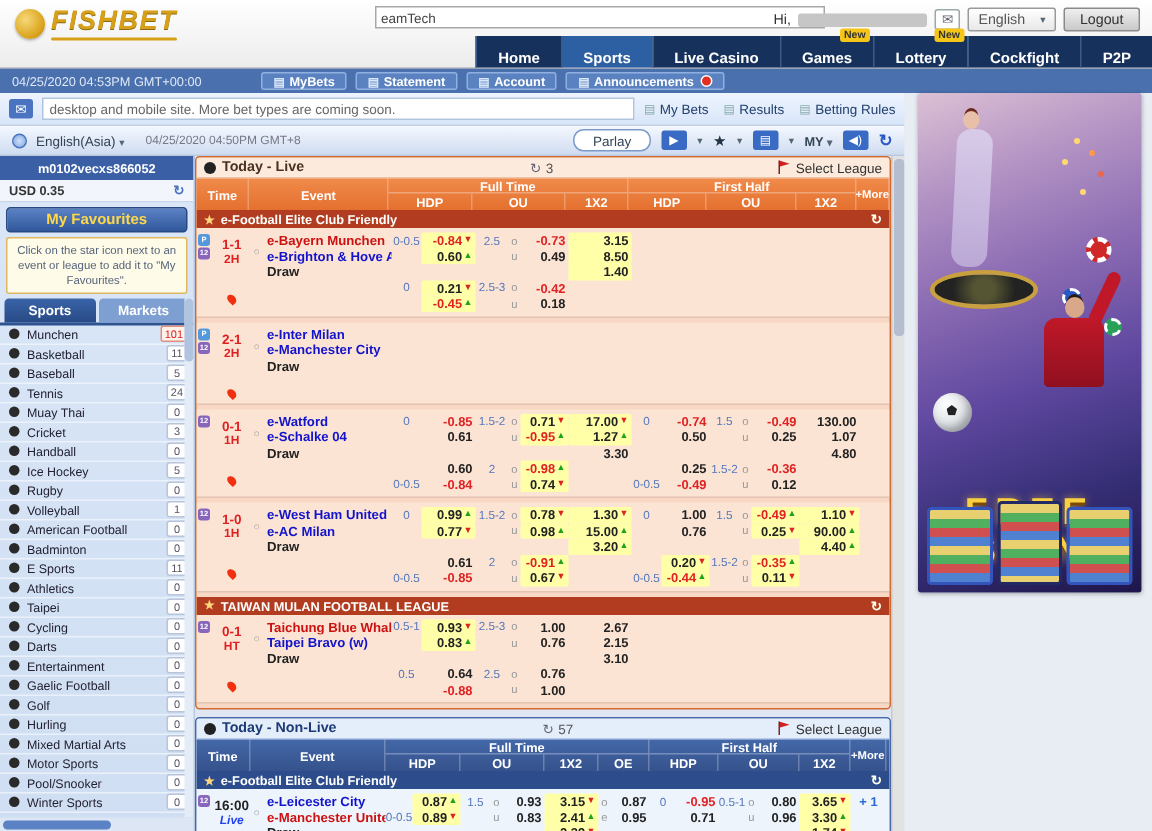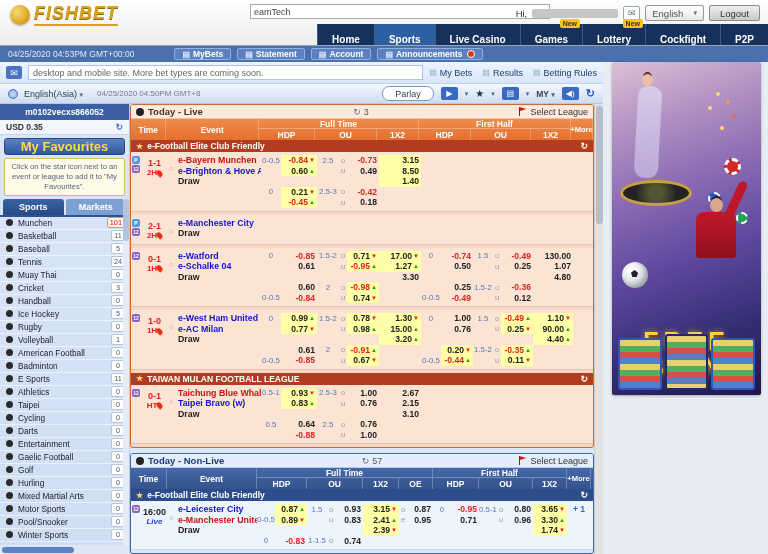--- a/index.html
+++ b/index.html
@@ -54,21 +54,21 @@
   .ddar{font-size:7px;color:#567;}
   .mylbl{font-size:8.5px;font-weight:bold;color:#345;}
 
   .contentrow{display:flex;height:450px;}
 
   
   .sidebar{width:130px;background:linear-gradient(#dbe7f8,#cfdef2);border-right:1px solid #b8c8e0;position:relative;overflow:hidden;}
   .userbar{height:16px;background:#3a5fa5;color:#fff;font-size:8.5px;font-weight:bold;display:flex;align-items:center;justify-content:center;}
   .balrow{height:15px;background:#f2f6fc;border-bottom:1px solid #c8d6ec;display:flex;align-items:center;padding:0 6px;font-size:8.5px;font-weight:bold;color:#333;}
   .balrow .refr{margin-left:auto;color:#4a74c0;font-size:9px;}
-  .favbtn{margin:3px 4px;height:17px;background:linear-gradient(#5b82c4,#31589c);border:1px solid #27497f;border-radius:3px;color:#ffd84a;font-size:13px;font-weight:bold;display:flex;align-items:center;justify-content:center;}
+  .favbtn{margin:3px 4px;height:17px;background:linear-gradient(#5b82c4,#31589c);border:1px solid #27497f;border-radius:3px;color:#ffd84a;font-size:10px;font-weight:bold;display:flex;align-items:center;justify-content:center;}
   .notebox{margin:1px 4px 3px;background:#fefbe8;border:1px solid #e0b860;border-radius:2px;padding:3px 2px;font-size:7.6px;color:#55637a;line-height:1.3;text-align:center;}
   .sidetabs{display:flex;padding:0 3px;gap:2px;}
   .stab{flex:1;height:16px;border-radius:3px 3px 0 0;color:#fff;font-size:9px;font-weight:bold;display:flex;align-items:center;justify-content:center;background:#7e9fd2;}
   .stab.active{background:linear-gradient(#3a64a8,#274a85);}
   .sportlist{border-top:2px solid #2d5391;}
   .srow{height:13px;display:flex;align-items:center;padding:0 4px 0 6px;border-bottom:1px solid rgba(255,255,255,.55);}
   .sicon{width:7px;height:7px;background:#2a2a2a;border-radius:50%;margin-right:5px;flex:none;}
   .sname{font-size:8.3px;color:#223;flex:1;white-space:nowrap;overflow:hidden;}
   .scount{min-width:14px;text-align:center;background:#fff;border:1px solid #b8c4da;border-radius:2px;font-size:7.3px;color:#556;padding:0 2px;line-height:9px;}
   .scount.hot{color:#d22;border-color:#e09080;background:#fff2ea;}
@@ -117,21 +117,21 @@
   .live .match{background:#fce4d4;}
   .nonlive .match{background:#eef4fc;border-bottom:1px solid #c6d6ec;}
   .tcell{width:36px;position:relative;flex:none;}
   .tbadges{position:absolute;left:1px;top:1px;display:flex;flex-direction:column;gap:1px;}
   .tb{width:8px;height:8px;border-radius:2px;color:#fff;font-size:5px;font-weight:bold;display:flex;align-items:center;justify-content:center;}
   .tb.b1{background:#5599dd;}
   .tb.b2{background:#8866bb;}
   .tsc{margin-left:11px;text-align:center;padding-top:3px;}
   .t1{font-size:9px;font-weight:bold;color:#e02020;line-height:10px;}
   .t1.dark{color:#222;}
-  .t2row{display:flex;align-items:center;justify-content:center;gap:0;line-height:10px;}
+  .t2row{display:flex;align-items:center;justify-content:center;gap:18px;line-height:10px;flex-direction:column;}
   .t2{font-size:8px;font-weight:bold;color:#e02020;}
   .t2.liveblue{color:#2244ee;font-style:italic;}
   .flame{width:5px;height:7px;background:#f03010;border-radius:50% 50% 50% 0;transform:rotate(-45deg);}
   .lines{flex:1;position:relative;}
   .fav{position:absolute;left:2px;top:10px;font-size:7px;color:#999;line-height:7px;}
   .oline{display:grid;height:10.5px;align-items:center;}
   .live .oline{grid-template-columns:94px 20px 36px 22px 8px 32px 42px 20px 32px 20px 8px 32px 40px 22px;}
   .nonlive .oline{grid-template-columns:90px 18px 32px 20px 8px 28px 36px 8px 26px 18px 28px 18px 8px 28px 34px 24px;}
   .oline>div{display:flex;align-items:center;justify-content:flex-end;height:10.5px;font-size:8.6px;}
   .lead{justify-content:flex-start !important;padding-left:11px;font-weight:bold;font-size:8.8px !important;white-space:nowrap;overflow:hidden;}
@@ -583,20 +583,36 @@
                         <div class="t1">2-1</div>
                         <div class="t2row">
                           <span class="t2">2H</span>
                           <span class="flame"></span>
                         </div>
                       </div>
                     </div>
                     <div class="lines">
                       <span class="fav">○</span>
                       <div class="oline">
+                        <div class="lead t-blue">e-Inter Milan</div>
+                        <div></div>
+                        <div></div>
+                        <div></div>
+                        <div></div>
+                        <div></div>
+                        <div></div>
+                        <div></div>
+                        <div></div>
+                        <div></div>
+                        <div></div>
+                        <div></div>
+                        <div></div>
+                        <div></div>
+                      </div>
+                      <div class="oline">
                         <div class="lead t-blue">e-Manchester City</div>
                         <div></div>
                         <div></div>
                         <div></div>
                         <div></div>
                         <div></div>
                         <div></div>
                         <div></div>
                         <div></div>
                         <div></div>

